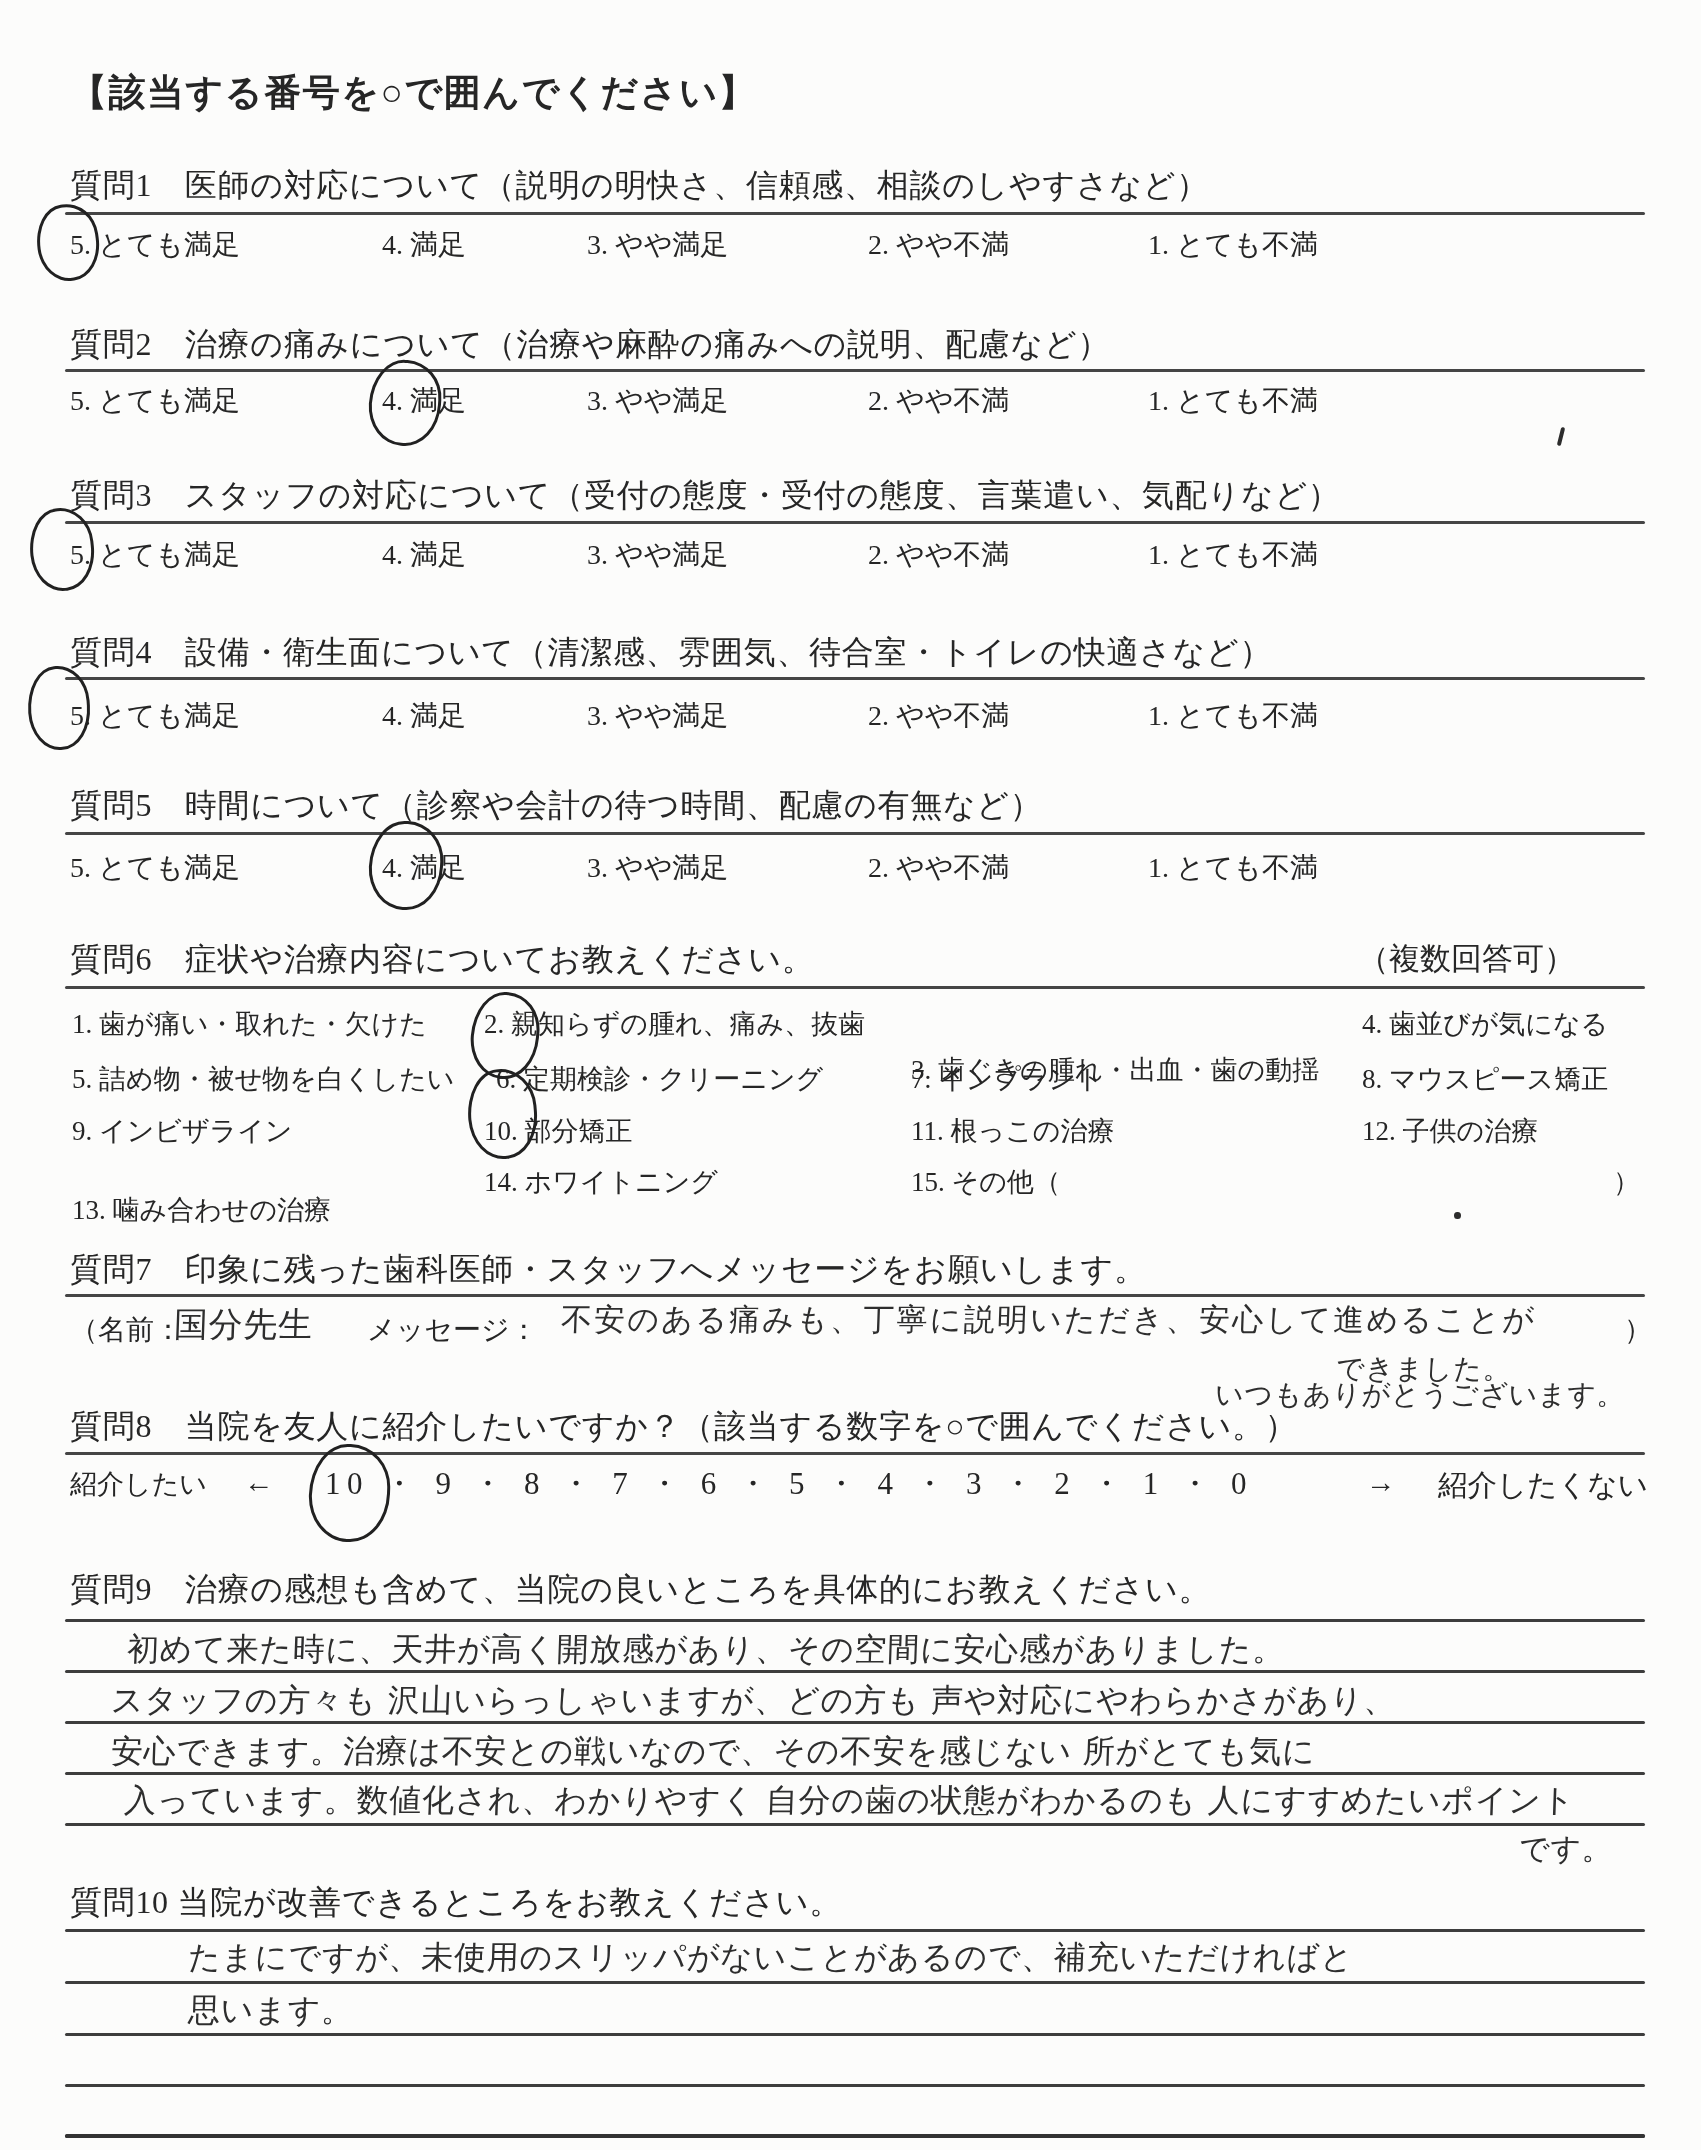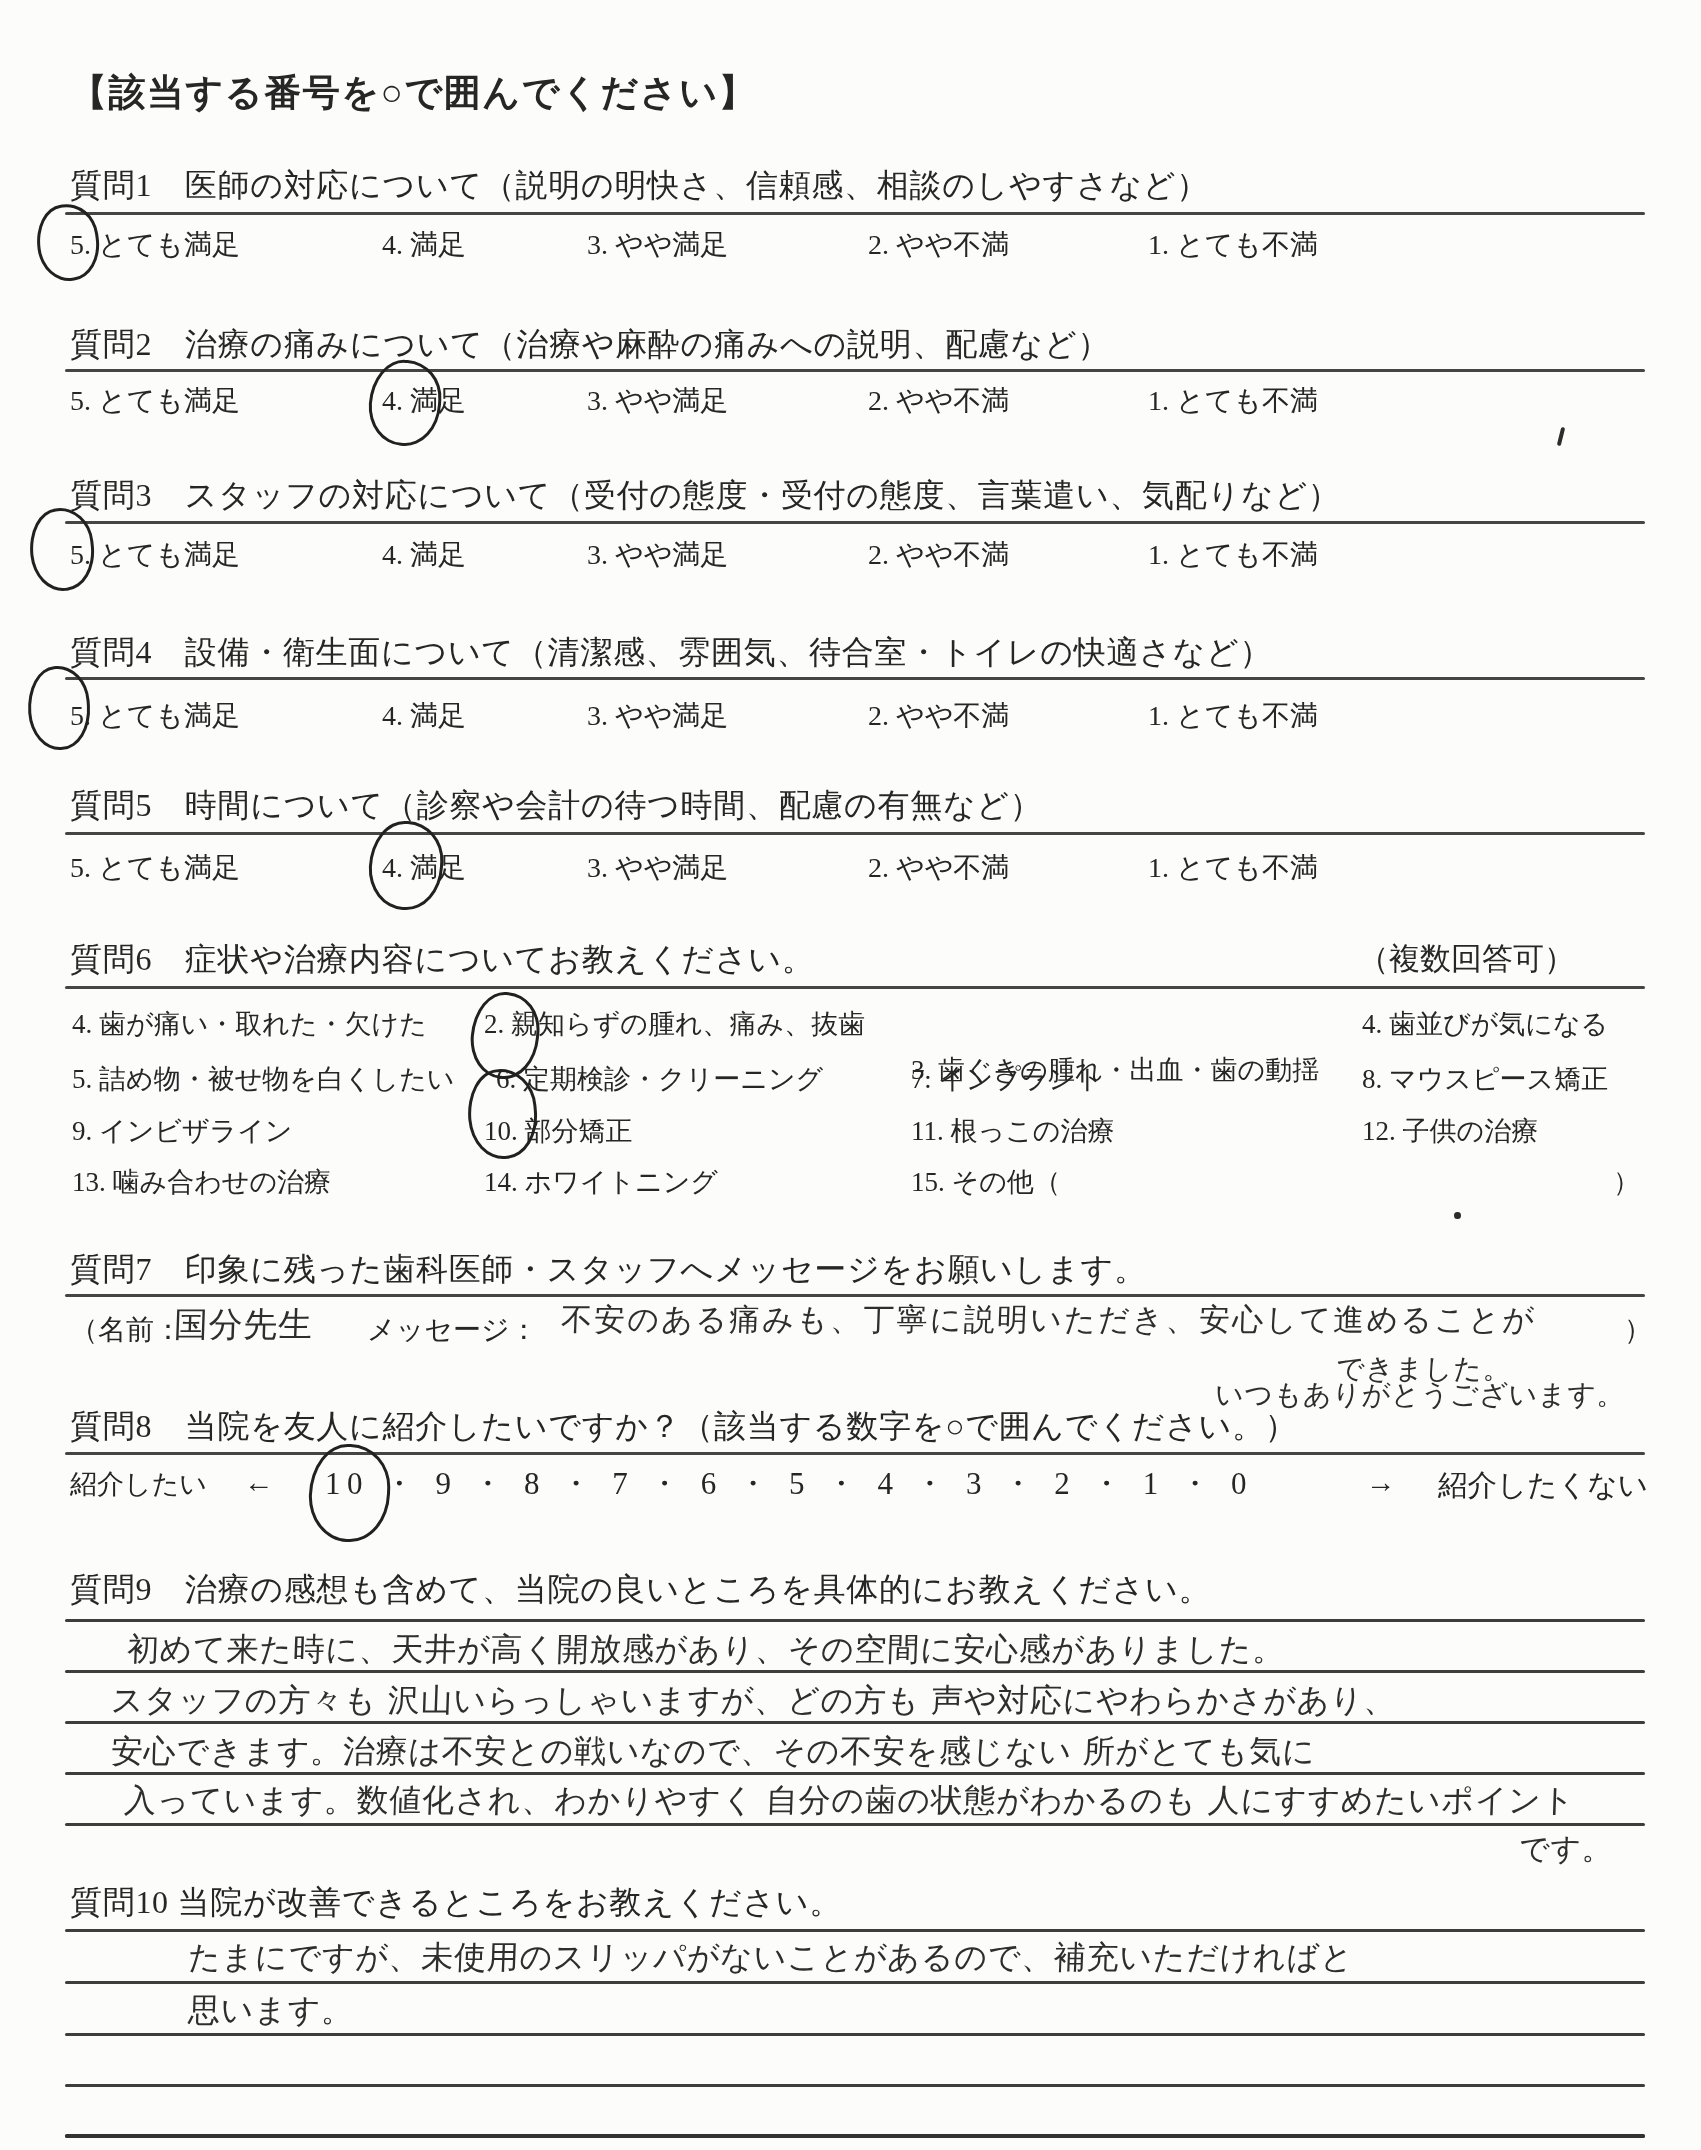--- a/index.html
+++ b/index.html
@@ -84,33 +84,33 @@
   <span class="abs opt" style="left:70px;top:849px">5. とても満足</span>
   <span class="abs opt" style="left:382px;top:849px">4. 満足</span>
   <span class="abs opt" style="left:587px;top:849px">3. やや満足</span>
   <span class="abs opt" style="left:868px;top:849px">2. やや不満</span>
   <span class="abs opt" style="left:1148px;top:849px">1. とても不満</span>
   <div class="circle" style="left:369px;top:821px;width:68px;height:83px;transform:rotate(3deg)"></div>
 
   <div class="abs qheader" style="left:70px;top:938px">質問6　症状や治療内容についてお教えください。</div>
   <div class="abs note" style="left:1358px;top:938px">（複数回答可）</div>
   <div class="rule" style="top:986px"></div>
-  <span class="abs q6item" style="left:72px;top:1006px">4. 歯が痛い・取れた・欠けた</span>
+  <span class="abs q6item" style="left:72px;top:1006px">1. 歯が痛い・取れた・欠けた</span>
   <span class="abs q6item" style="left:484px;top:1006px">2. 親知らずの腫れ、痛み、抜歯</span>
   <span class="abs q6item" style="left:911px;top:1052px">3. 歯ぐきの腫れ・出血・歯の動揺</span>
   <span class="abs q6item" style="left:1362px;top:1006px">4. 歯並びが気になる</span>
   <span class="abs q6item" style="left:72px;top:1061px">5. 詰め物・被せ物を白くしたい</span>
   <span class="abs q6item" style="left:496px;top:1061px">6. 定期検診・クリーニング</span>
   <span class="abs q6item" style="left:911px;top:1061px">7. インプラント</span>
   <span class="abs q6item" style="left:1362px;top:1061px">8. マウスピース矯正</span>
   <span class="abs q6item" style="left:72px;top:1113px">9. インビザライン</span>
   <span class="abs q6item" style="left:484px;top:1113px">10. 部分矯正</span>
   <span class="abs q6item" style="left:911px;top:1113px">11. 根っこの治療</span>
   <span class="abs q6item" style="left:1362px;top:1113px">12. 子供の治療</span>
-  <span class="abs q6item" style="left:72px;top:1164px">13. 噛み合わせの治療</span>
+  <span class="abs q6item" style="left:72px;top:1192px">13. 噛み合わせの治療</span>
   <span class="abs q6item" style="left:484px;top:1164px">14. ホワイトニング</span>
   <span class="abs q6item" style="left:911px;top:1164px">15. その他（</span>
   <span class="abs q6item" style="left:1613px;top:1164px">）</span>
   <div class="circle" style="left:471px;top:992px;width:62px;height:81px;transform:rotate(5deg)"></div>
   <div class="circle" style="left:468px;top:1069px;width:63px;height:84px;transform:rotate(-5deg)"></div>
   <div class="pendot" style="left:1454px;top:1212px"></div>
 
   <div class="abs qheader" style="left:70px;top:1248px">質問7　印象に残った歯科医師・スタッフへメッセージをお願いします。</div>
   <div class="rule" style="top:1294px"></div>
   <span class="abs lbl" style="left:70px;top:1311px">（名前：</span>

